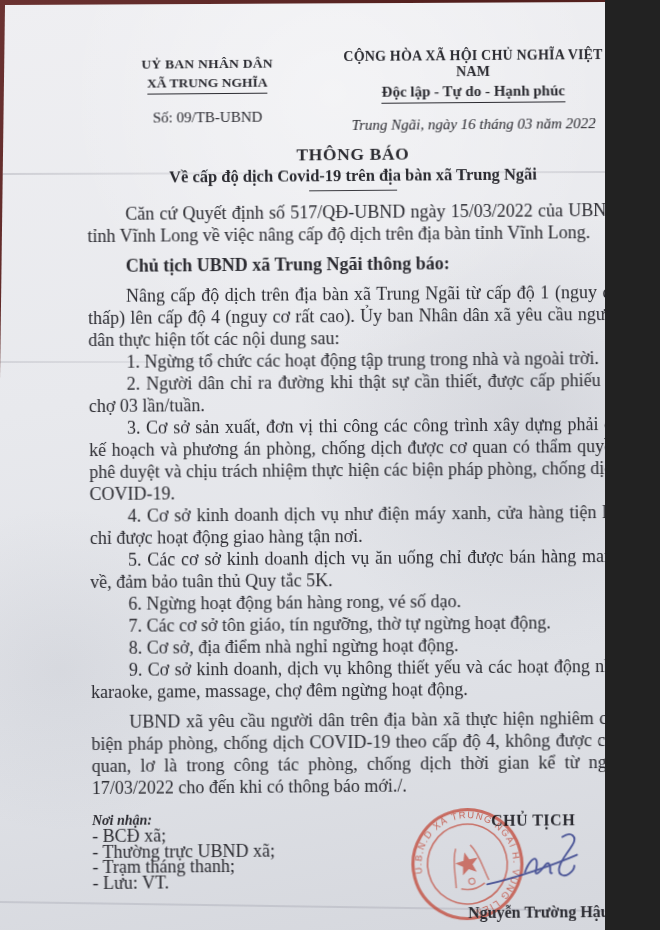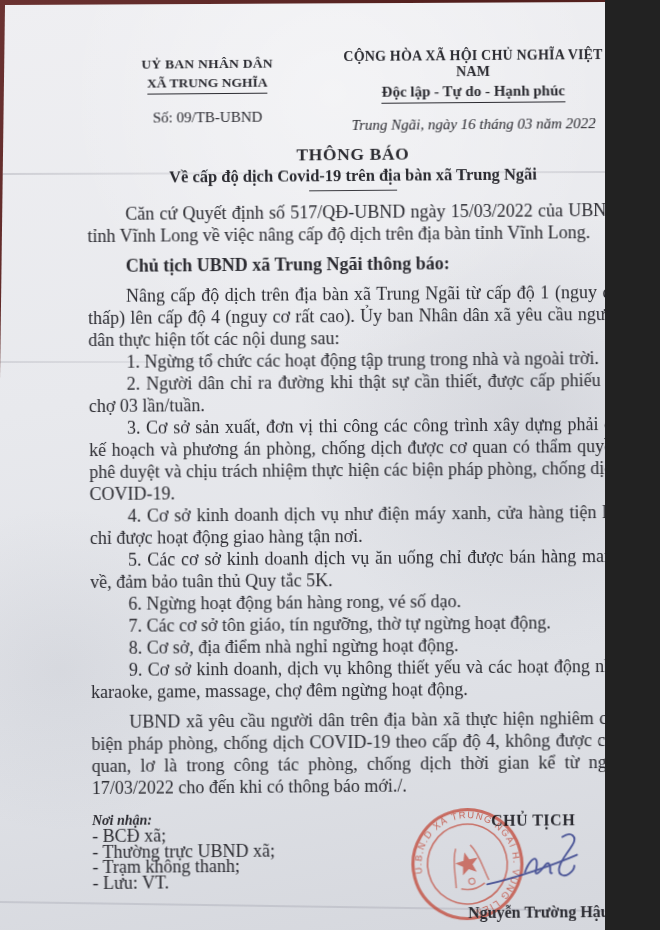--- a/index.html
+++ b/index.html
@@ -105,21 +105,21 @@
       <p class="body indent">8. Cơ sở, địa điểm nhà nghỉ ngừng hoạt động.</p>
       <p class="body indent">9. Cơ sở kinh doanh, dịch vụ không thiết yếu và các hoạt động như karaoke, game, massage, chợ đêm ngừng hoạt động.</p>
 
       <p class="body indent mts">UBND xã yêu cầu người dân trên địa bàn xã thực hiện nghiêm các biện pháp phòng, chống dịch COVID-19 theo cấp độ 4, không được chủ quan, lơ là trong công tác phòng, chống dịch thời gian kể từ ngày 17/03/2022 cho đến khi có thông báo mới./.</p>
 
       <div class="footer">
         <div class="recipients">
           <div class="rec-head">Nơi nhận:</div>
           <div class="rec-item">- BCĐ xã;</div>
           <div class="rec-item">- Thường trực UBND xã;</div>
-          <div class="rec-item">- Trạm không thanh;</div>
+          <div class="rec-item">- Trạm tháng thanh;</div>
           <div class="rec-item">- Lưu: VT.</div>
         </div>
 
         <div class="sign-title">CHỦ TỊCH</div>
         <div class="signer">Nguyễn Trường Hậu</div>
 
         <svg class="seal" viewBox="0 0 128 128" xmlns="http://www.w3.org/2000/svg">
           <defs>
             <path id="sealArc" d="M 15,64 A 49,49 0 1 1 113,64 A 49,49 0 1 1 15,64" fill="none"></path>
           </defs>

